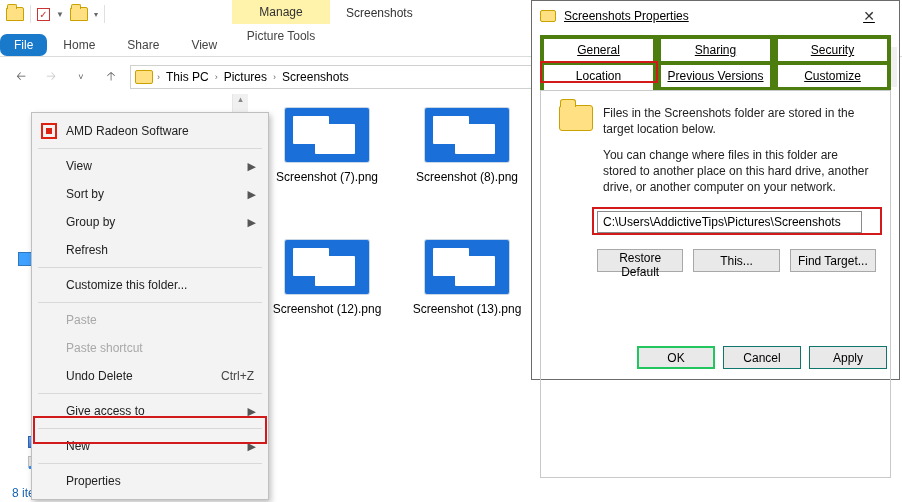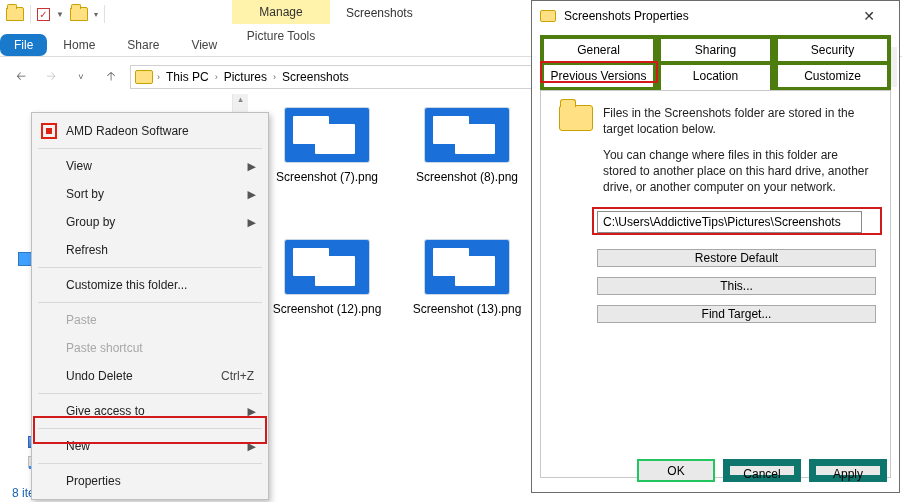--- a/index.html
+++ b/index.html
@@ -61,21 +61,21 @@
   .ctx .row.disabled { color:#a8a8a8; }
   .ctx .row .arrow { position:absolute; right:12px; font-size:11px; color:#555; }
   .ctx .row .sc { position:absolute; right:14px; color:#444; }
   .ctx hr { border:none; border-top:1px solid #d8d8d8; margin:3px 6px; }
   .ctx .amd-ico { position:absolute; left:9px; width:16px; height:16px; }
   .ctx .amd-ico svg { width:16px; height:16px; }
   .hl-red { position:absolute; border:2px solid #d21a1a; pointer-events:none; }
   .hl-prop { top:303px; left:1px; width:234px; height:28px; }
 
   
-  .dlg { position:absolute; top:0; left:531px; width:369px; height:493px; background:#fff; border:1px solid #6b6b6b; box-shadow:0 0 0 1px #fff inset; }
+  .dlg { position:absolute; top:0; left:531px; width:369px; height:380px; background:#fff; border:1px solid #6b6b6b; box-shadow:0 0 0 1px #fff inset;text-decoration:underline; }
   .dlg .titlebar { height:30px; display:flex; align-items:center; padding:0 8px; }
   .dlg .tfold { width:16px; height:12px; background:#ffe083; border:1px solid #c9a200; border-radius:2px; margin-right:8px; }
   .dlg .ttl { flex:1; font-size:12px; }
   .dlg .close { width:44px; height:28px; display:flex; align-items:center; justify-content:center; font-size:14px; color:#333; }
   .dlg .tabs { margin:4px 8px 0; }
   .dlg .tabrow { display:flex; }
   .dlg .dtab { flex:1; text-align:center; font-size:12px; padding:4px 0; border:4px solid #4d7c0f; background:#fff; margin-bottom:-1px; }
   .dlg .tabrow.top .dtab { border-bottom:1px solid #c9c9c9; }
   .dlg .dtab.active { background:#fff; border-bottom:1px solid #fff; position:relative; }
   .dlg .tabpane { border:1px solid #c9c9c9; border-top:1px solid #c9c9c9; height:388px; padding:14px 14px; position:relative; }
@@ -83,25 +83,25 @@
   .dlg .bigfold { position:absolute; top:14px; left:18px; width:34px; height:26px; background:#ffe083; border:1px solid #c9a200; border-radius:3px; }
   .dlg .bigfold::before{content:"";position:absolute;top:-7px;left:0;width:14px;height:7px;background:#ffe083;border:1px solid #c9a200;border-bottom:none;border-radius:3px 3px 0 0;}
   .dlg .para { position:absolute; left:62px; right:16px; font-size:12px; color:#222; line-height:1.35; }
   .dlg .p1 { top:14px; }
   .dlg .p2 { top:56px; }
 
   .dlg .pathwrap { position:absolute; top:120px; left:56px; right:28px; }
   .dlg .pathbox { border:1px solid #8a8a8a; padding:3px 5px; font-size:12px; font-family:"Segoe UI",sans-serif; background:#fff; width:100%; }
   .hl-path { top:-4px; left:-5px; width:290px; height:28px; }
 
-  .dlg .btnrow { position:absolute; top:158px; left:56px; right:14px; display:flex; gap:10px;flex-direction:column; }
+  .dlg .btnrow { position:absolute; top:158px; left:56px; right:14px; display:flex; gap:10px; }
   .dlg .wbtn { flex:1; height:23px; font-size:12px; background:#e9e9e9; border:1px solid #a8a8a8; }
 
   .dlg .dlg-buttons { position:absolute; bottom:10px; right:12px; display:flex; gap:8px; }
-  .dlg .dbtn { width:78px; height:23px; font-size:12px; background:#e9e9e9; border:7px solid #0f766e; }
+  .dlg .dbtn { width:78px; height:23px; font-size:12px; background:#e9e9e9; border:1px solid #0f766e; }
   .dlg .dbtn.primary { border:2px solid #22c55e; background:#e9e9e9; }
 
   .hl-loc { top:0px; left:0px; width:118px; height:22px; }
   .dlg .sidecap { position:absolute; top:46px; right:2px; width:6px; height:40px; background:#f0f0f0; }
 </style>
 </head>
 <body>
 
 <div class="qat">
   <span class="folder-ico"></span>
@@ -263,22 +263,22 @@
     <span class="close">✕</span>
   </div>
   <div class="sidecap"></div>
   <div class="tabs">
     <div class="tabrow top">
       <div class="dtab">General</div>
       <div class="dtab">Sharing</div>
       <div class="dtab">Security</div>
     </div>
     <div class="tabrow" style="position:relative">
+      <div class="dtab active">Location</div>
       <div class="dtab">Previous Versions</div>
-      <div class="dtab active">Location</div>
       <div class="dtab">Customize</div>
       <div class="hl-red hl-loc"></div>
     </div>
     <div class="tabpane">
       <div class="bigfold"></div>
       <div class="para p1">Files in the Screenshots folder are stored in the target location below.</div>
       <div class="para p2">You can change where files in this folder are stored to another place on this hard drive, another drive, or another computer on your network.</div>
       <div class="pathwrap" style="position:absolute">
         <input class="pathbox" value="C:\Users\AddictiveTips\Pictures\Screenshots" style="">
         <div class="hl-red hl-path"></div>

